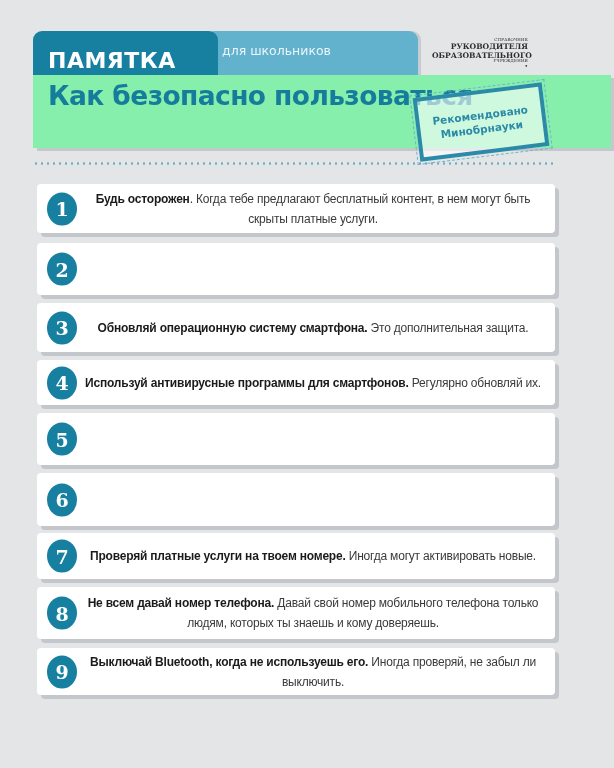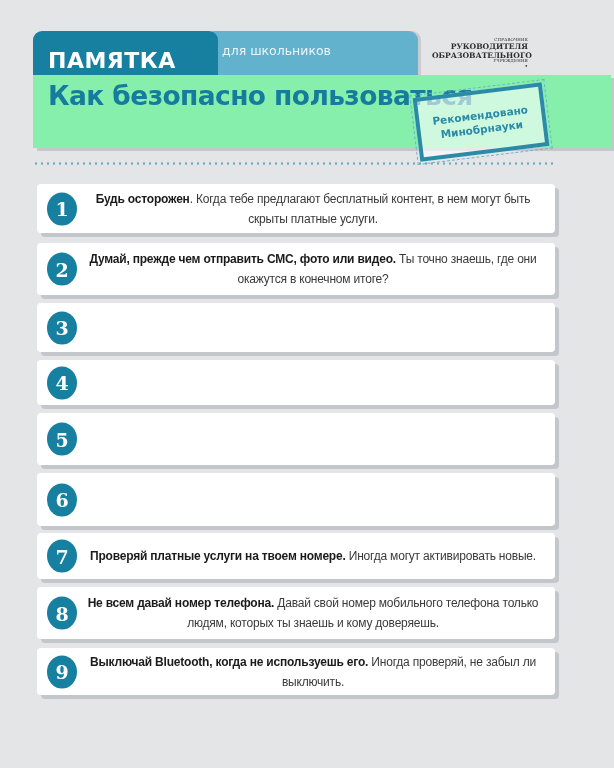--- a/index.html
+++ b/index.html
@@ -115,29 +115,30 @@
 
 <div class="dots"></div>
 
 <div class="card" style="top:184px;height:49px">
   <div class="badge">1</div>
   <div class="text"><b>Будь осторожен</b><span>. Когда тебе предлагают бесплатный контент, в нем могут быть скрыты платные услуги.</span></div>
 </div>
 
 <div class="card" style="top:243px;height:52px">
   <div class="badge">2</div>
-  <div class="text"><b>Думай, прежде чем отправить СМС, фото или видео.</b><span> Ты точно знаешь, где они окажутся в конечном итоге?</span></div>
 </div>
 
 <div class="card" style="top:303px;height:49px">
   <div class="badge">3</div>
+  <div class="text"><b>Обновляй операционную систему смартфона.</b><span> Это дополнительная защита.</span></div>
 </div>
 
 <div class="card" style="top:360px;height:45px">
   <div class="badge">4</div>
+  <div class="text"><b>Используй антивирусные программы для смартфонов.</b><span> Регулярно обновляй их.</span></div>
 </div>
 
 <div class="card" style="top:413px;height:52px">
   <div class="badge">5</div>
 </div>
 
 <div class="card" style="top:473px;height:53px">
   <div class="badge">6</div>
 </div>
 

